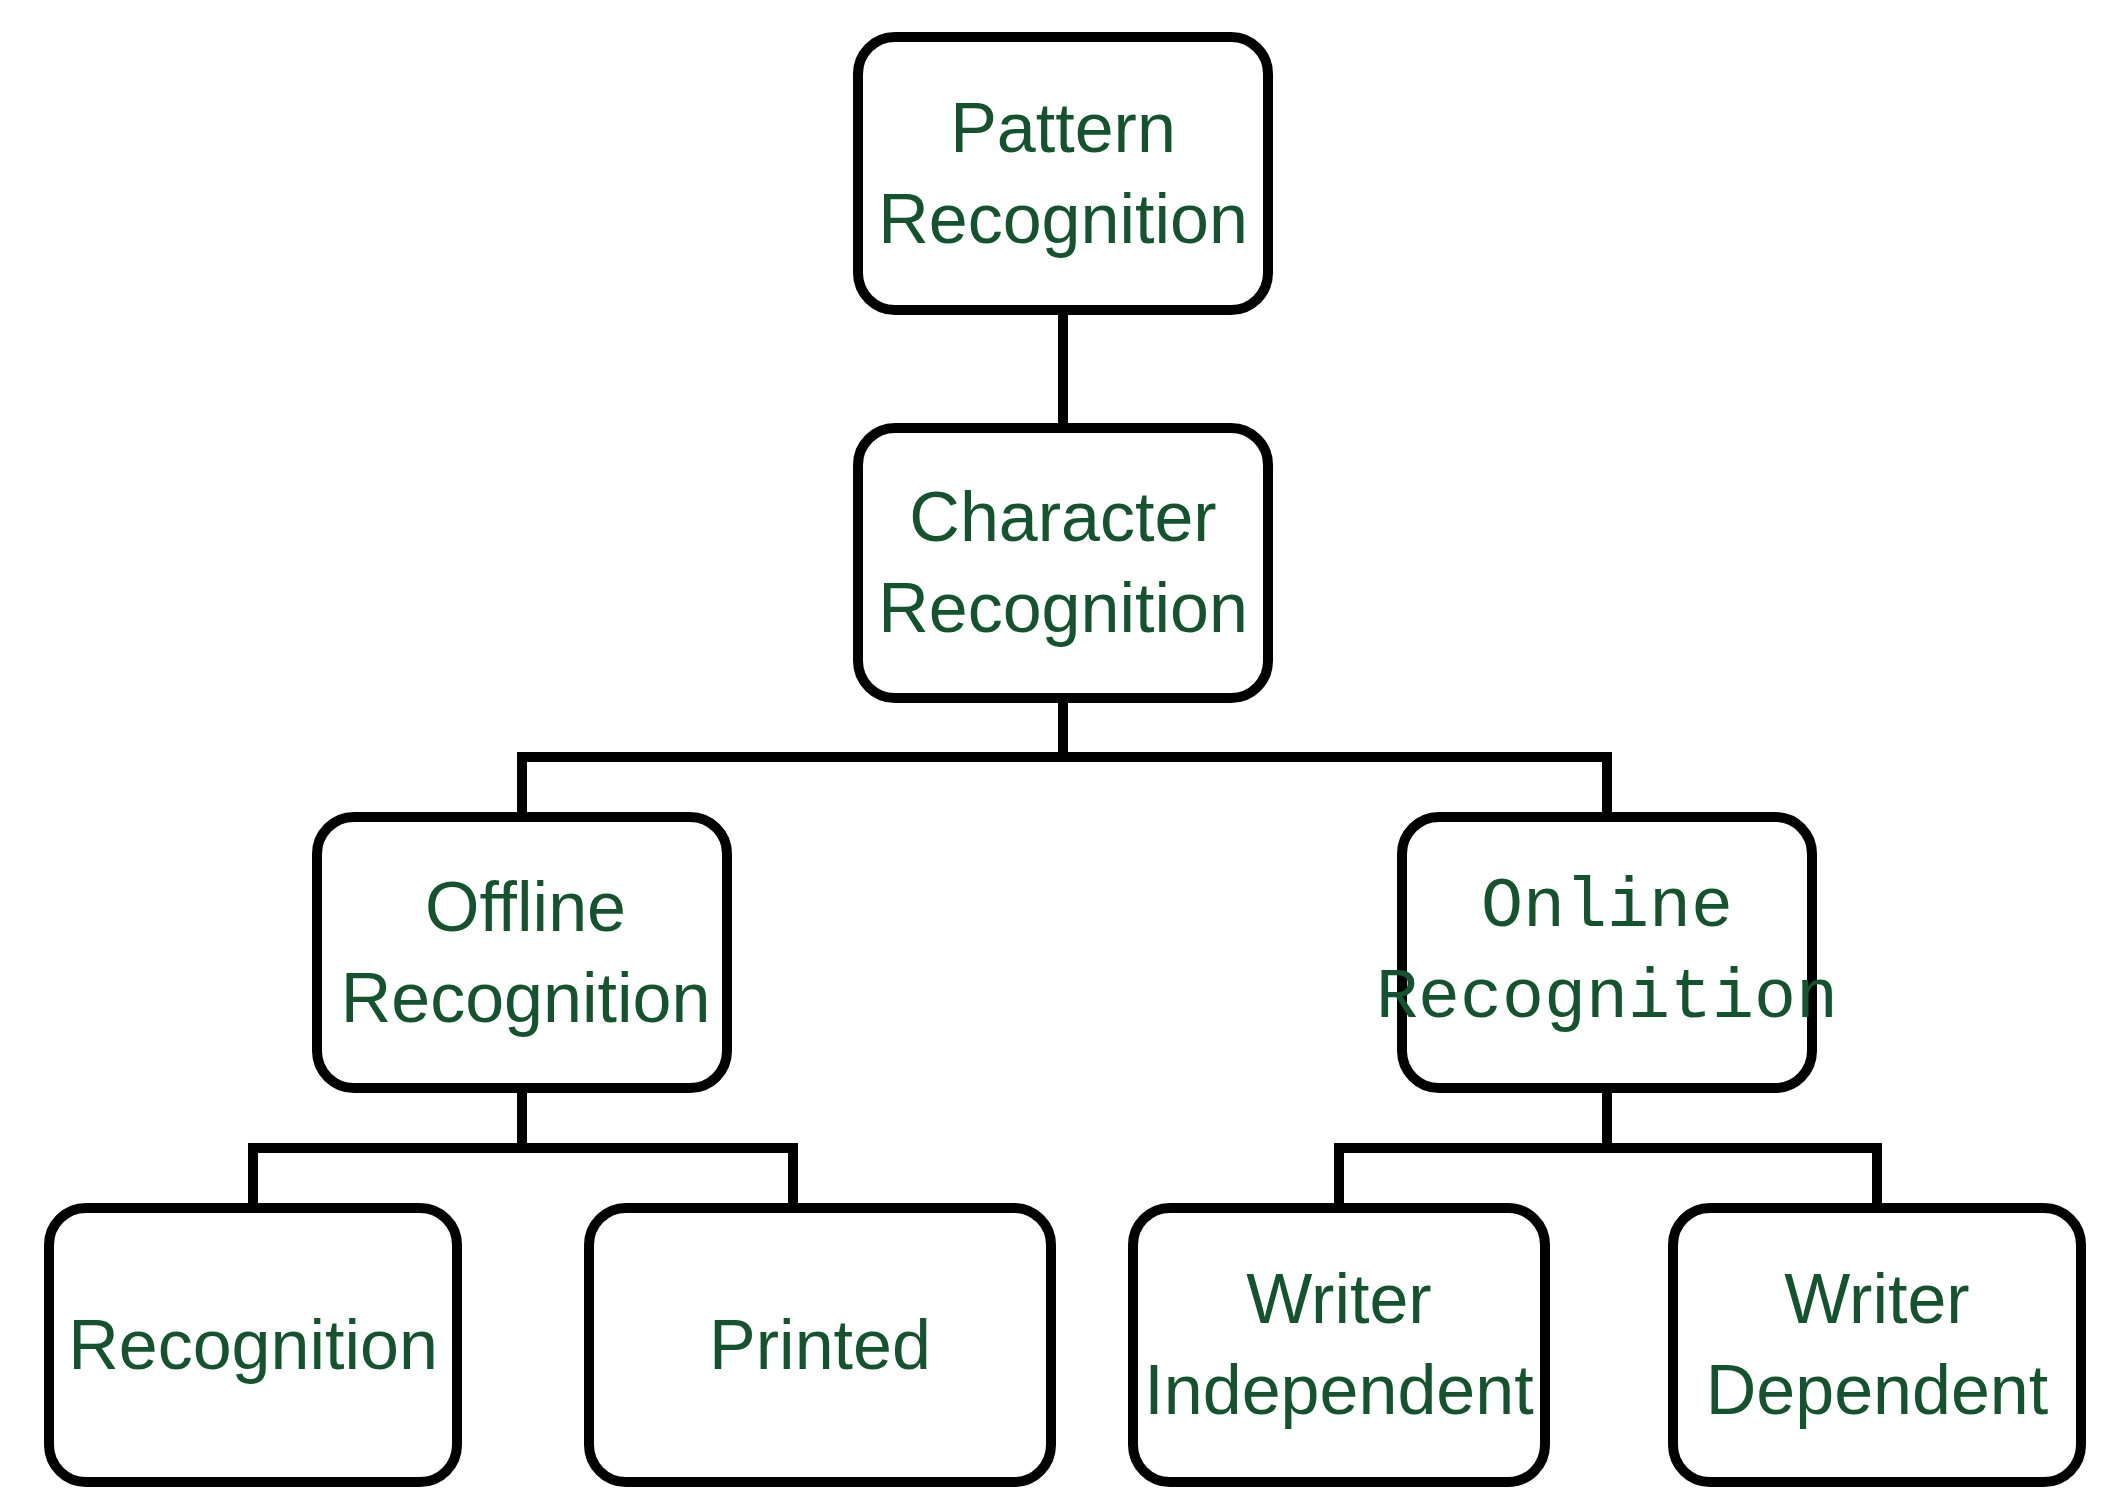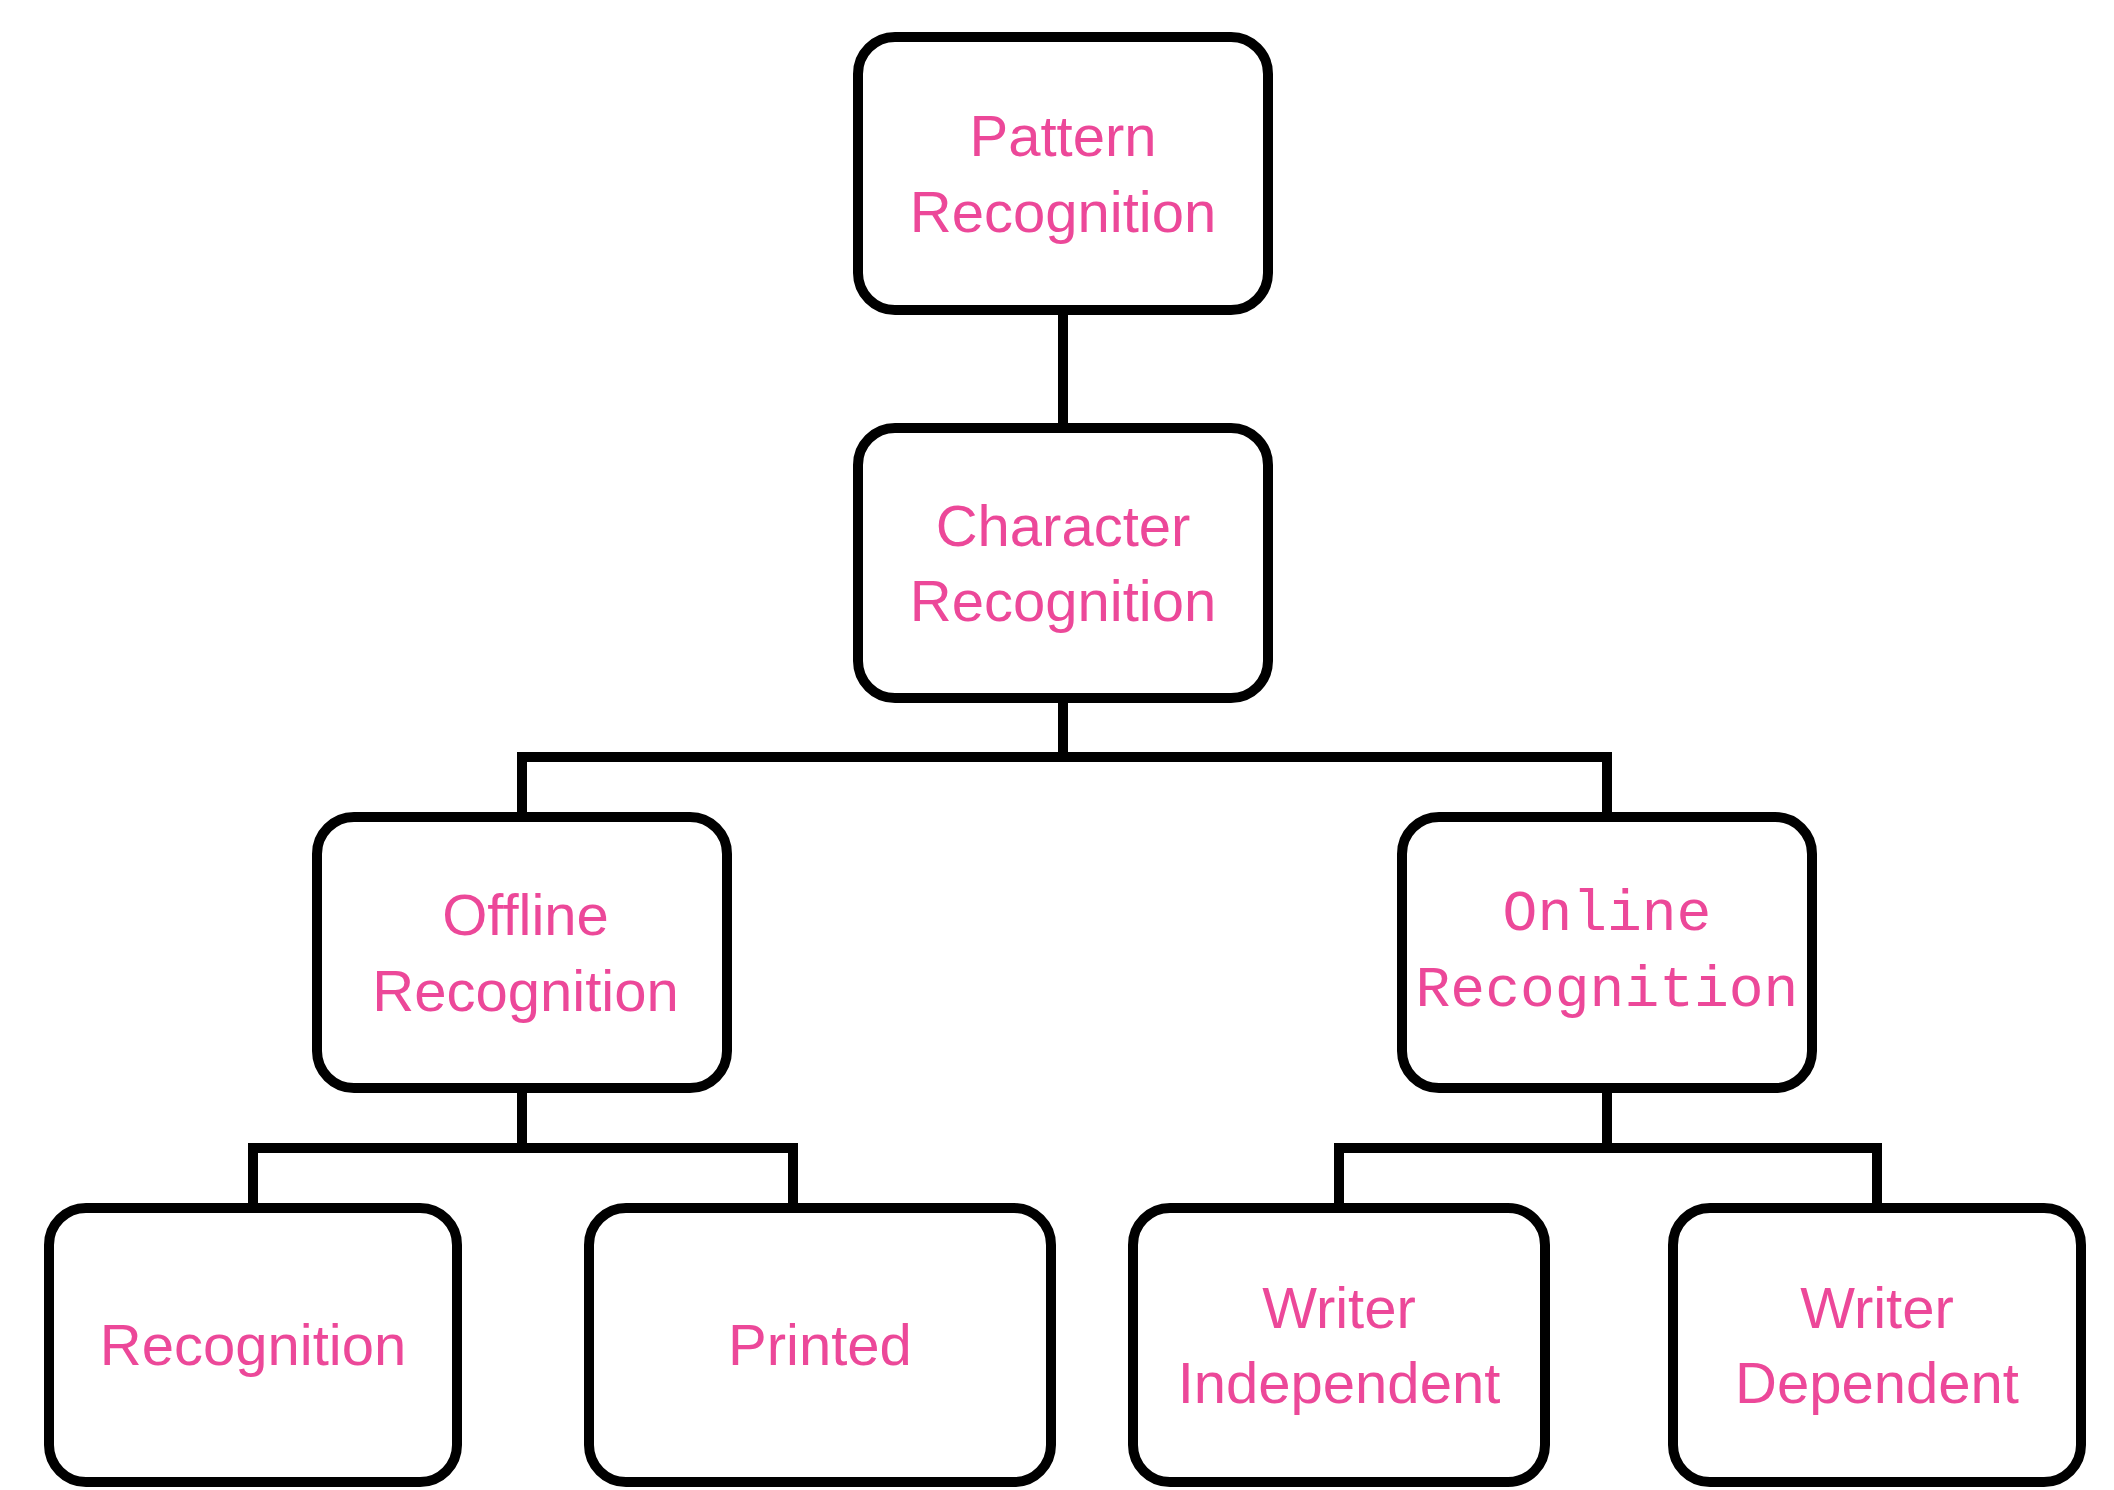--- a/index.html
+++ b/index.html
@@ -28,23 +28,23 @@
     background: #ffffff;
     border: 10px solid #000000;
     border-radius: 42px;
     display: flex;
     align-items: center;
     justify-content: center;
     text-align: center;
   }
   .node-label {
     white-space: pre-line;
-    font-size: 58px;
+    font-size: 70px;
     line-height: 1.3;
-    color: #ec4899;
+    color: #14532d;
     padding: 0 6px;
   }
   
   #node-pattern            { left: 853px;  top: 32px;   width: 420px; height: 283px; }
   #node-character          { left: 853px;  top: 423px;  width: 420px; height: 280px; text-align: center; }
   #node-offline            { left: 312px;  top: 812px;  width: 420px; height: 281px; padding-left: 7px; }
   #node-online             { left: 1397px; top: 812px;  width: 420px; height: 281px; font-family: Liberation Mono, monospace; }
   #node-handwritten        { left: 44px;   top: 1203px; width: 418px; height: 284px; }
   #node-printed            { left: 584px;  top: 1203px; width: 472px; height: 284px; }
   #node-writer-independent { left: 1128px; top: 1203px; width: 422px; height: 284px; }

